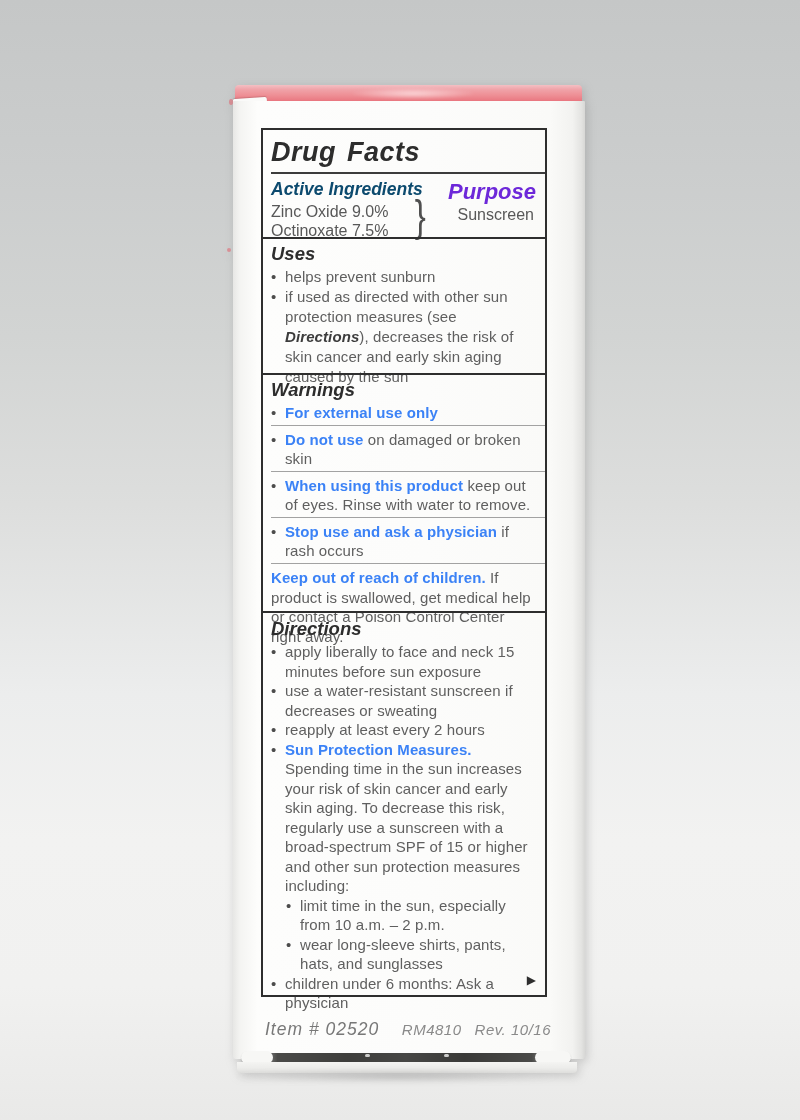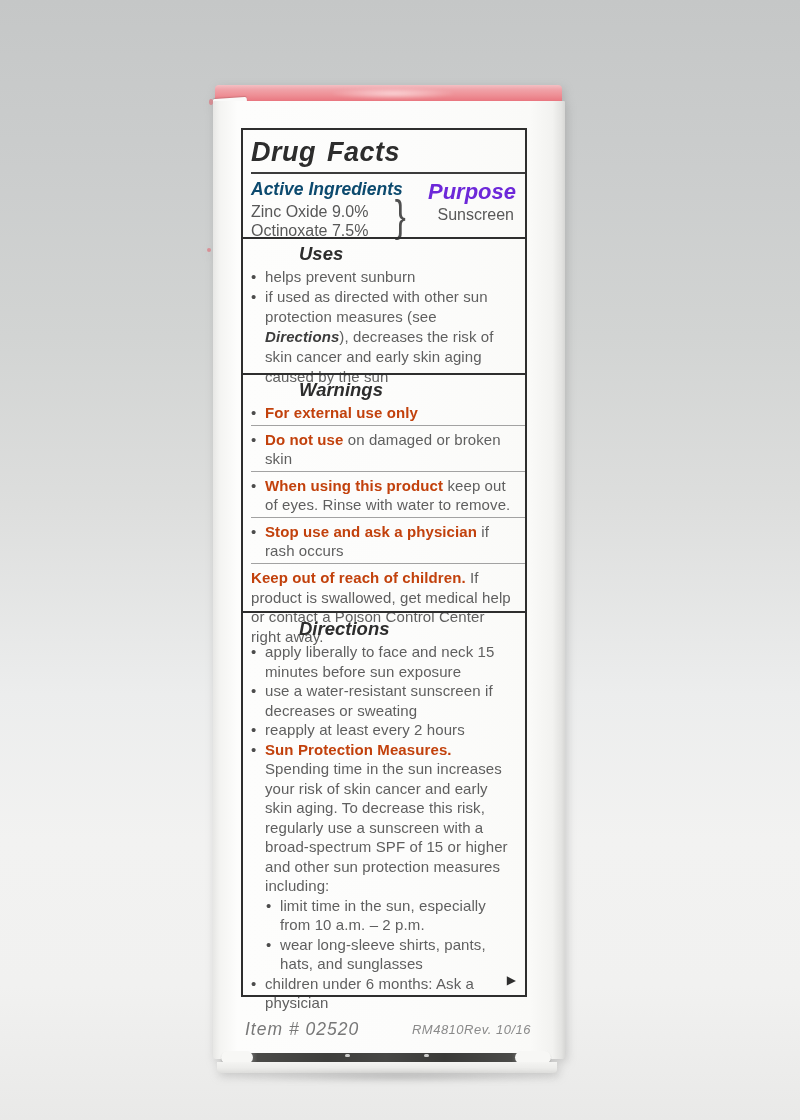--- a/index.html
+++ b/index.html
@@ -7,21 +7,21 @@
   body {
     font-family:"Liberation Sans", sans-serif;
     background:linear-gradient(180deg,#c5c7c7 0%, #cbcdcd 15%, #d2d4d3 30%, #dddedd 45%,
                 #eceded 62%, #f2f2f1 75%, #f1f1f0 88%, #e9e9e8 100%);
     overflow:hidden;
   }
   .scene { position:relative; width:800px; height:1120px; }
 
   
   .box {
-    position:absolute; left:213px; top:85px; width:352px; height:848px;
+    position:absolute; left:233px; top:85px; width:352px; height:848px;
     filter:drop-shadow(2px 3px 5px rgba(110,110,110,0.30));
     text-decoration:underline;
   }
   .lid {
     position:absolute; left:2px; right:3px; top:0; height:21px;
     background:linear-gradient(180deg,#f3bfc3 0%, #f0a2a8 22%, #ee9096 48%,
                  #ea7b84 72%, #e2606c 86%, #efb9bd 95%, #f8e3e4 100%);
     border-radius:4px 4px 2px 2px;
   }
   .lid-stamp {
@@ -88,27 +88,27 @@
   .ing-block { position:relative; margin-top:5px; height:58px; }
   .ing-heading { font-size:17.5px; font-weight:bold; font-style:italic; color:#0c4a6e; }
   .purpose-heading { position:absolute; right:1px; top:0; font-size:22px;
                      font-weight:bold; font-style:italic; color:#6d28d9; }
   .ing-lines { margin-top:2px; font-size:16px; line-height:19px; color:#585858; }
   .brace { position:absolute; left:142px; top:17px; font-size:44px; font-weight:400;
            color:#4f4f4f; transform:scaleX(0.75); line-height:40px; }
   .purpose-value { position:absolute; right:3px; top:27px; font-size:16px; color:#585858; }
 
   .sec-heading { font-size:18.5px; font-weight:bold; font-style:italic;
-                 color:#2d2d2d; margin-bottom:2px;margin-left:48px; }
+                 color:#2d2d2d; margin-bottom:2px; }
   .body-text { font-size:15px; line-height:20px; color:#5f5f5f; letter-spacing:0.1px; }
 
   .bullet { display:flex; }
   .bullet .dot { width:14px; flex:none; color:#4c4c4c; }
   .bullet .txt { flex:1; }
-  .bold-run { font-weight:bold; color:#c2410c;margin-top:8px; }
+  .bold-run { font-weight:bold; color:#3b82f6;margin-top:8px; }
   .ital-run { font-weight:bold; font-style:italic; color:#3c3c3c; }
 
   .sec-uses { height:136px; }
 
   .sec-warnings { height:238px; }
   .sec-warnings .body-text { line-height:19px; }
   .subrule { border-bottom:1.5px solid #a2a2a2; margin:3px -8px 4px 0; }
   .keepout { font-size:15px; line-height:19.5px; color:#5f5f5f; margin-top:1px; }
 
   .sec-directions { height:384px; padding-top:5px; }
@@ -116,22 +116,22 @@
   .sub-bullets { margin-left:15px; }
   .continue-arrow { position:absolute; right:9px; bottom:8px; font-size:12px;
                     color:#2e2e2e; font-style:normal; }
 
   
   .footer {
     position:absolute; left:32px; right:34px; top:934px;
     display:flex; justify-content:space-between; align-items:center;
   }
   .item-number { font-style:italic; font-size:17.5px; color:#787878; letter-spacing:1px; }
-  .print-codes { font-style:italic; font-size:13px; color:#8a8a8a;
-                 letter-spacing:0.5px; display:flex; }
+  .print-codes { font-style:italic; font-size:15px; color:#8a8a8a;
+                 letter-spacing:0.5px; display:flex; gap:13px; }
 </style>
 </head>
 <body>
 
 <div class="scene">
   <div class="box">
 
     <div class="lid">
       <div class="lid-stamp"></div>
     </div>

